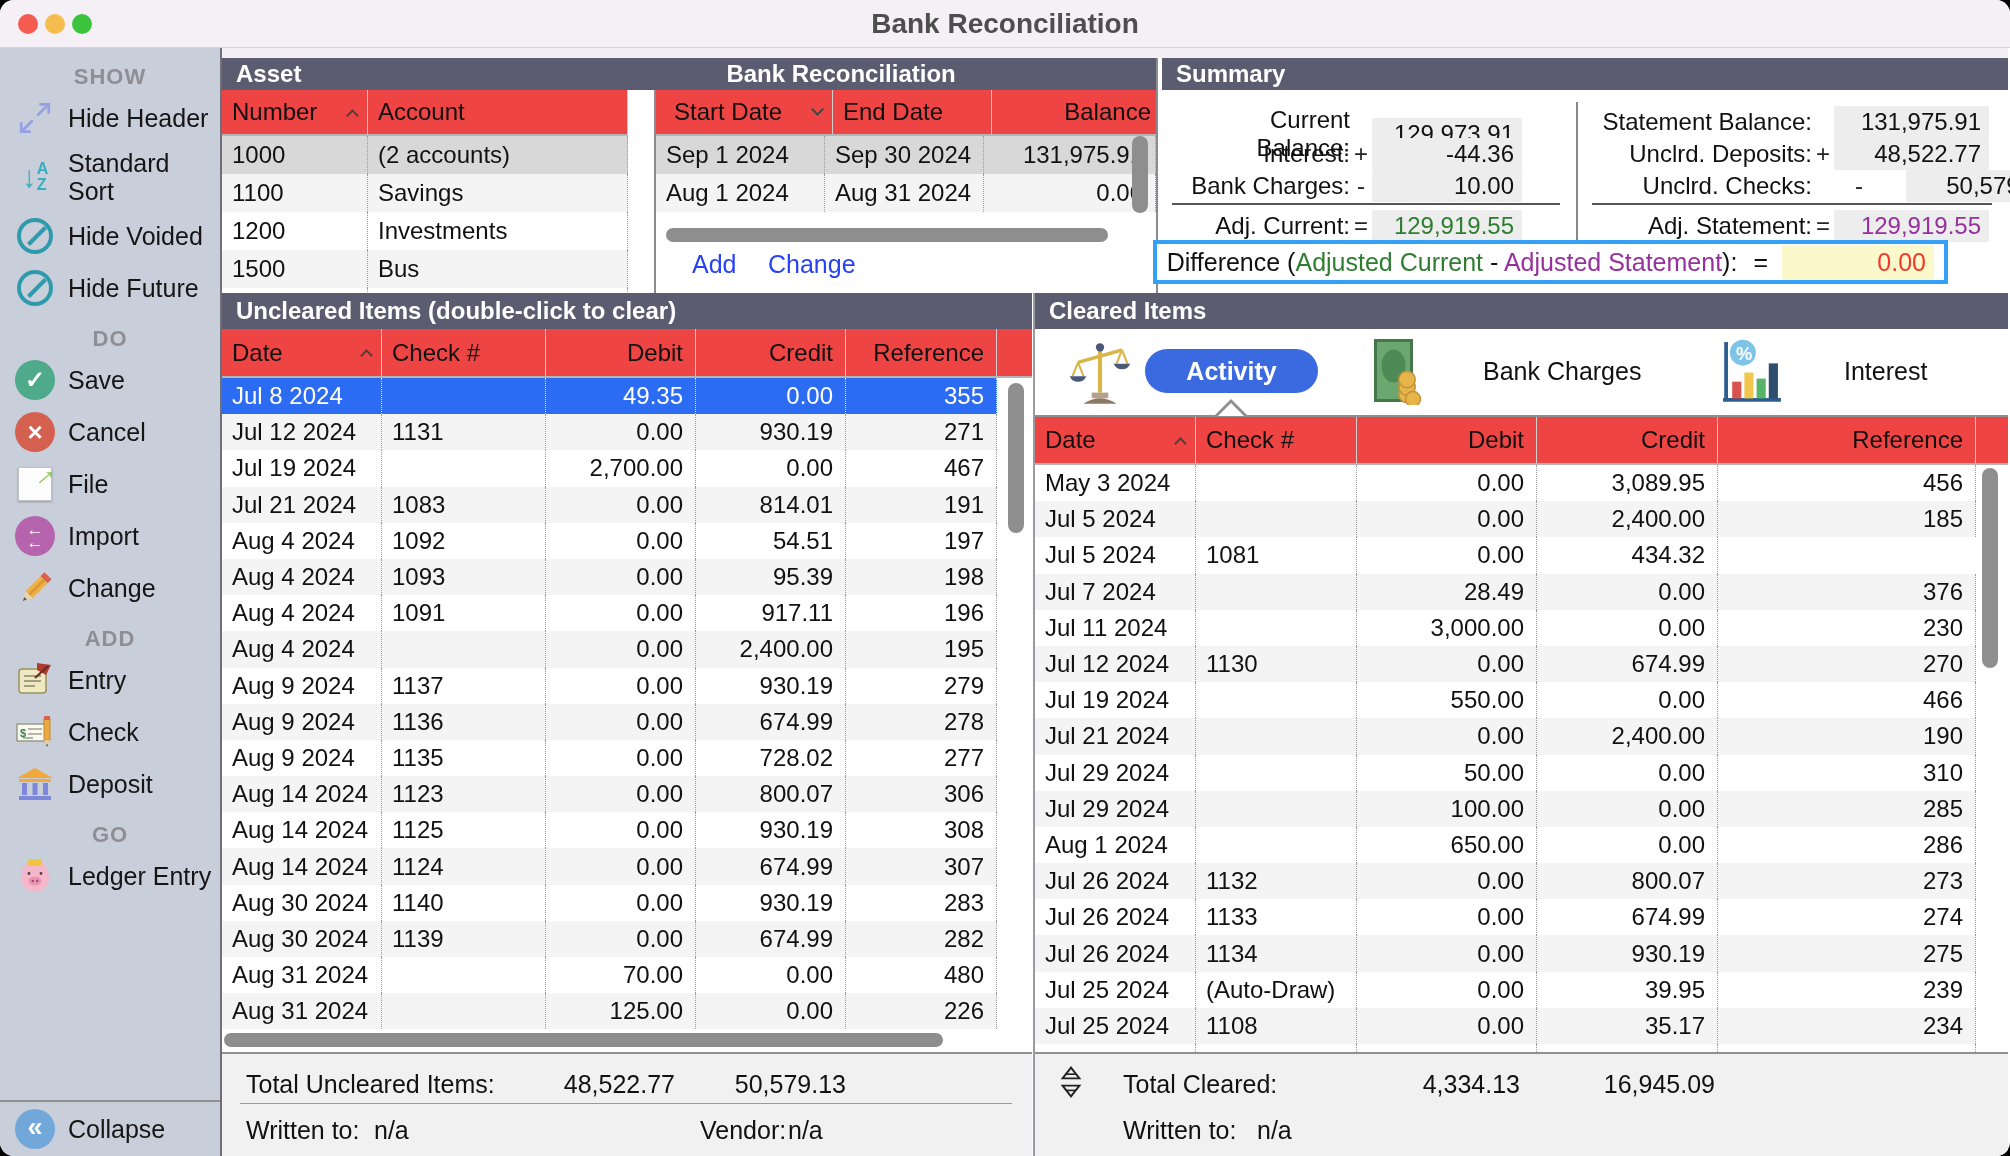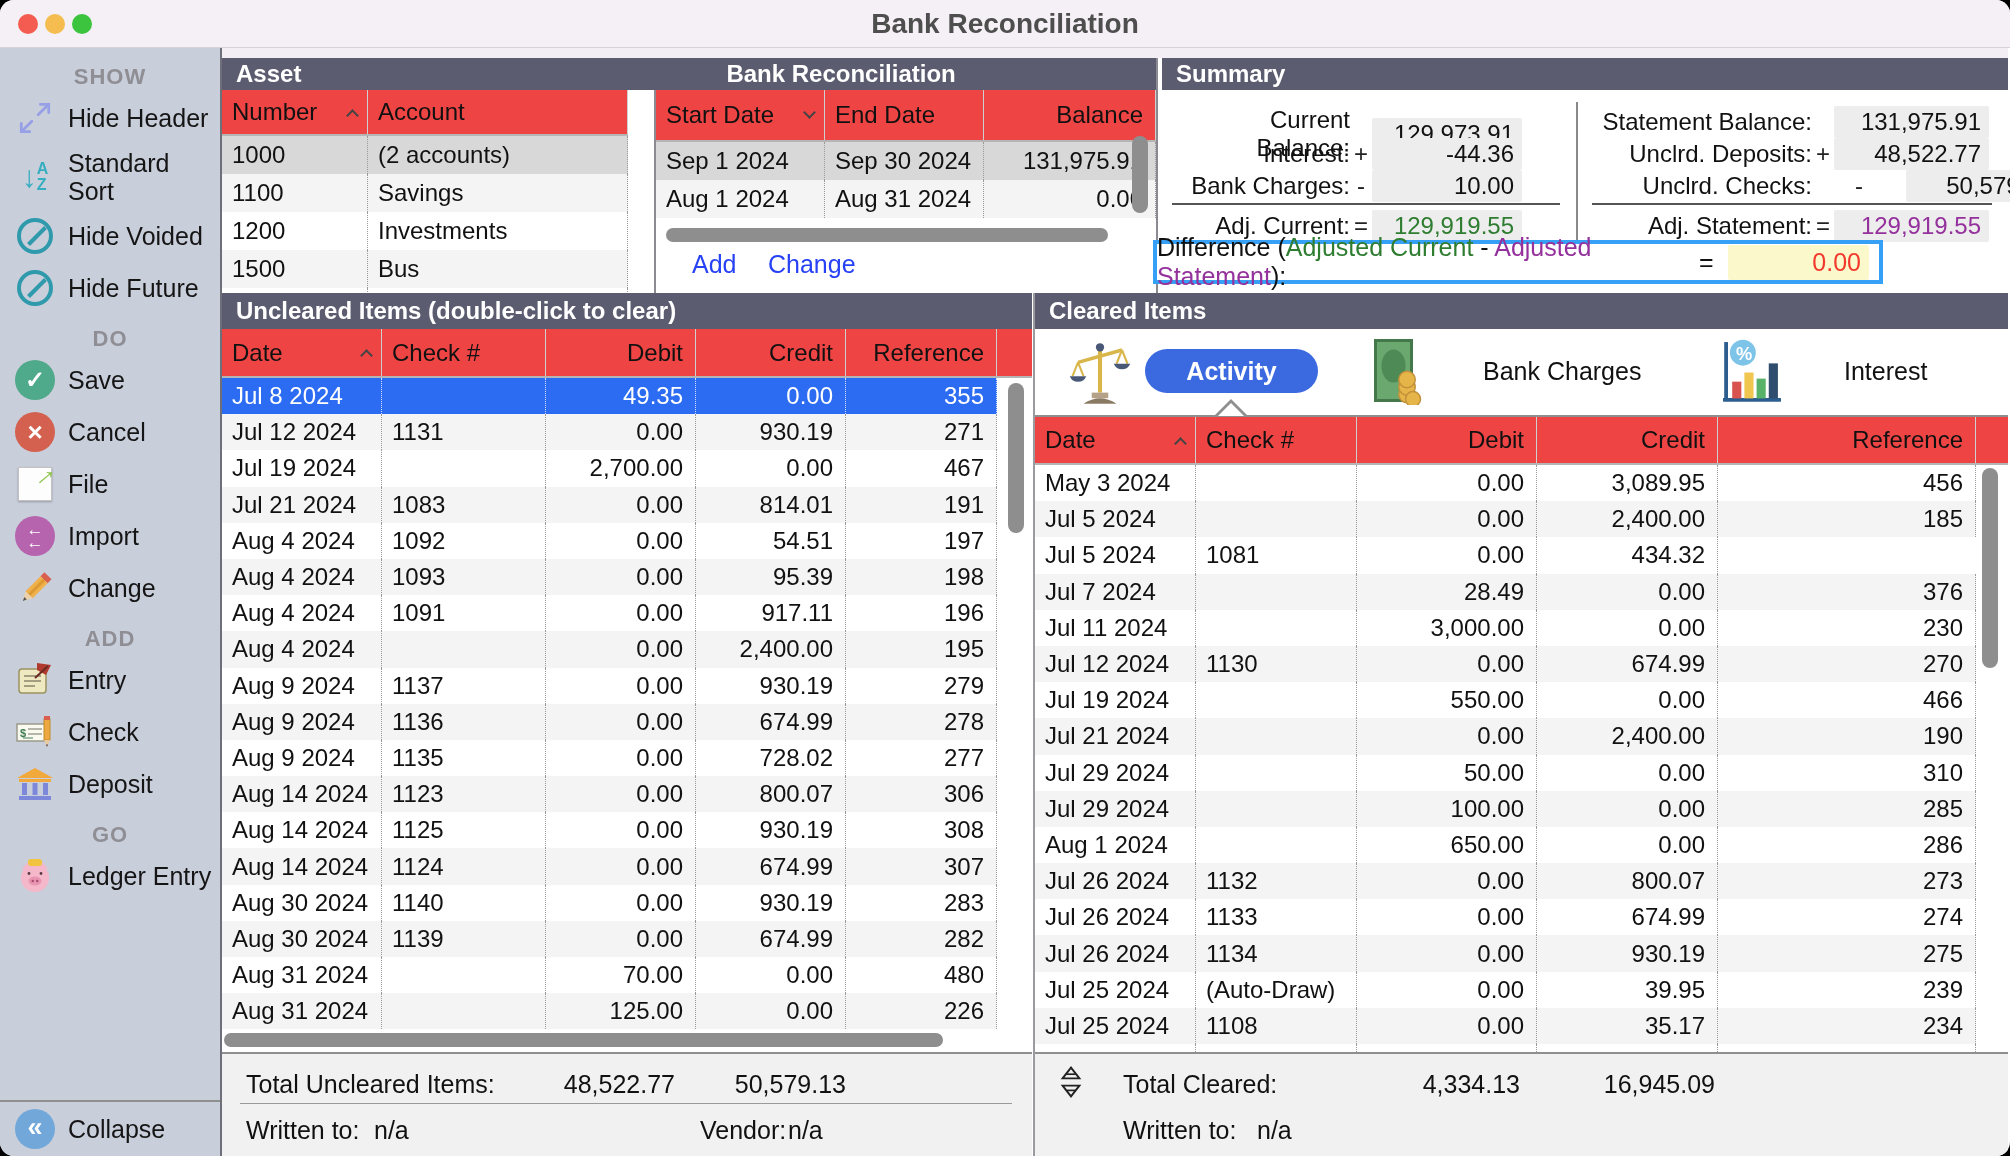--- a/index.html
+++ b/index.html
@@ -334,21 +334,21 @@
             <div class="trow">
               <div class="tcell">1520</div>
               <div class="tcell">Church Building</div>
             </div>
           </div>
       </div>
       <div class="vthumb" style="left:632px;top:90px;height:74px;"></div>
       <div class="divline" style="left:432px;top:42px;width:2px;height:203px;"></div>
 
       <div class="abs t-dates" style="left:434px;top:42px;width:500px;height:203px;overflow:hidden;">
-        <div class="thead" style="height:52px;">
+        <div class="thead" style="height:46px;padding-left:8px;">
           <div class="hcell" style="justify-content:space-between;">
             <span>Start Date</span>
               <span class="chev down"></span>
           </div>
           <div class="hcell">
               <span>End Date</span>
             </div>
           <div class="hcell r">
               <span>Balance</span>
             </div>
@@ -413,21 +413,21 @@
           <span class="sum-box" style="width:155px;">50,579.13</span>
         </div>
         <div class="abs" style="left:430px;top:113px;width:400px;height:2px;background:#555;"></div>
         <div class="sumrow" style="left:424px;top:120px;">
           <span class="sum-label" style="width:226px;">Adj. Statement:</span>
           <span class="sum-op">=</span>
           <span class="sum-box purple" style="width:155px;">129,919.55</span>
         </div>
       </div>
 
-      <div class="diffbox" style="left:931px;top:192px;width:730px;height:44px;">
+      <div class="diffbox" style="left:931px;top:192px;width:795px;height:44px;">
         <span>
           <span>Difference (</span><span class="green">Adjusted Current</span><span> - </span><span class="purple">Adjusted Statement</span><span>):</span>
         </span>
         <span style="margin-left:16px;">=</span>
         <span class="diff-val red">0.00</span>
       </div>
 
       <div class="abs hdrbar" style="left:0;top:245px;width:810px;height:36px;">
         <span class="lbl">Uncleared Items (double-click to clear)</span>
       </div>

